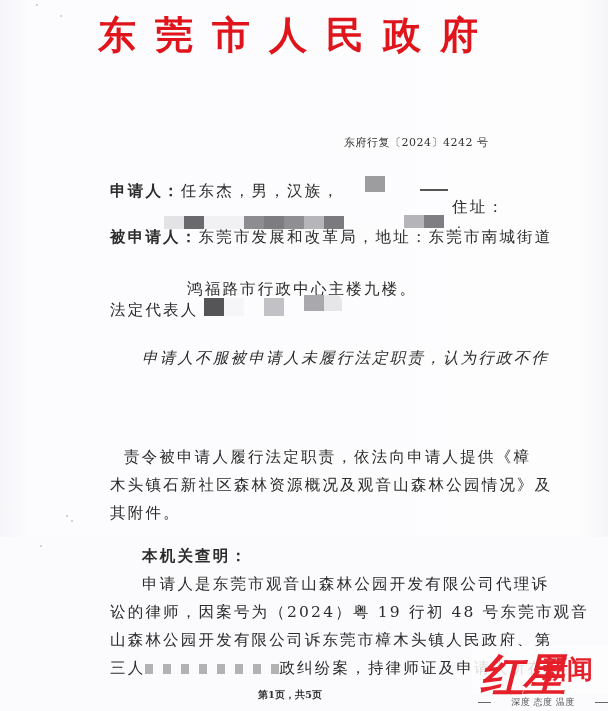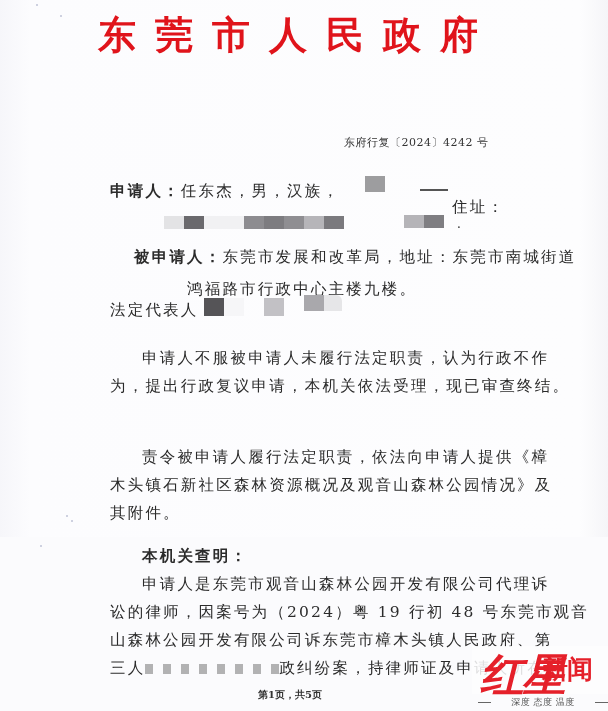--- a/index.html
+++ b/index.html
@@ -70,36 +70,35 @@
   <div class="redact" style="left:204px; top:216px; width:40px; height:13px; background:#f1f1f3;"></div>
   <div class="redact" style="left:244px; top:216px; width:20px; height:13px; background:#8d8c90;"></div>
   <div class="redact" style="left:264px; top:216px; width:20px; height:13px; background:#7d7c80;"></div>
   <div class="redact" style="left:284px; top:216px; width:20px; height:13px; background:#8f8e92;"></div>
   <div class="redact" style="left:304px; top:216px; width:20px; height:13px; background:#b6b5b9;"></div>
   <div class="redact" style="left:324px; top:216px; width:20px; height:13px; background:#7b7a7e;"></div>
   <div class="redact" style="left:404px; top:215px; width:20px; height:13px; background:#b5b4b8;"></div>
   <div class="redact" style="left:424px; top:215px; width:20px; height:13px; background:#7f7e82;"></div>
   <div class="abs line" style="left:457px; top:213px; font-size:12px;">.</div>
 
-  <div class="abs line" style="left:110px; top:246px;margin-left:24px;">
+  <div class="abs line" style="left:110px; top:226px;">
     <span class="bold">被申请人：</span><span>东莞市发展和改革局，地址：东莞市南城街道</span>
   </div>
   <div class="abs line" style="left:187px; top:278px;">鸿福路市行政中心主楼九楼。</div>
 
   <div class="abs line" style="left:110px; top:299px;">法定代表人：</div>
   <div class="redact" style="left:204px; top:298px; width:20px; height:18px; background:#555457;"></div>
   <div class="redact" style="left:224px; top:298px; width:20px; height:18px; background:#f6f6f8;"></div>
   <div class="redact" style="left:264px; top:298px; width:20px; height:18px; background:#c2c1c5;"></div>
   <div class="redact" style="left:304px; top:295px; width:20px; height:16px; background:#a9a8ac;"></div>
   <div class="redact" style="left:324px; top:295px; width:18px; height:16px; background:#e6e6e8; border-top-right-radius:6px;"></div>
 
-  <div class="abs line" style="left:142px; top:347px;">申请人不服被申请人未履行法定职责，认为行政不作</div>
-  <div class="abs line" style="left:110px; top:375px;">为，提出行政复议申请，本机关依法受理，现已审查终结。</div>
+  <div class="abs line" style="left:142px; top:347px;font-style:italic;">申请人不服被申请人未履行法定职责，认为行政不作</div>
 
-  <div class="abs line" style="left:142px; top:446px;">责令被申请人履行法定职责，依法向申请人提供《樟</div>
+  <div class="abs line" style="left:124px; top:446px;">责令被申请人履行法定职责，依法向申请人提供《樟</div>
   <div class="abs line" style="left:110px; top:474px;">木头镇石新社区森林资源概况及观音山森林公园情况》及</div>
   <div class="abs line" style="left:110px; top:502px;">其附件。</div>
 
   <div class="abs line" style="left:142px; top:573px;">申请人是东莞市观音山森林公园开发有限公司代理诉</div>
   <div class="abs line bold" style="left:142px; top:545px;">本机关查明：</div>
   <div class="abs line" style="left:110px; top:601px;">讼的律师，因案号为（2024）粤 19 行初 48 号东莞市观音</div>
   <div class="abs line" style="left:110px; top:629px;">山森林公园开发有限公司诉东莞市樟木头镇人民政府、第</div>
   <div class="abs line" style="left:110px; top:657px;">
     <span>三人</span><span style="display:inline-block; width:134px; height:10px; vertical-align:middle; background:repeating-linear-gradient(90deg,#777 0 8px,transparent 8px 18px); opacity:0.55; filter:blur(0.6px);"></span><span>政纠纷案，持律师证及申请人所在</span>
   </div>

